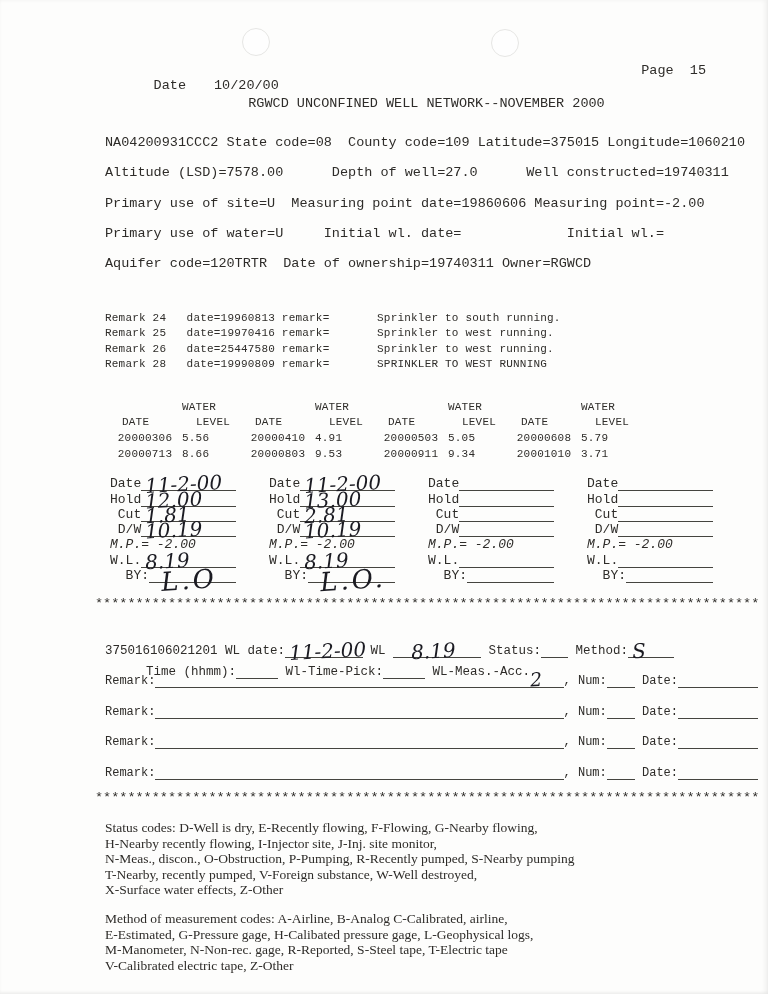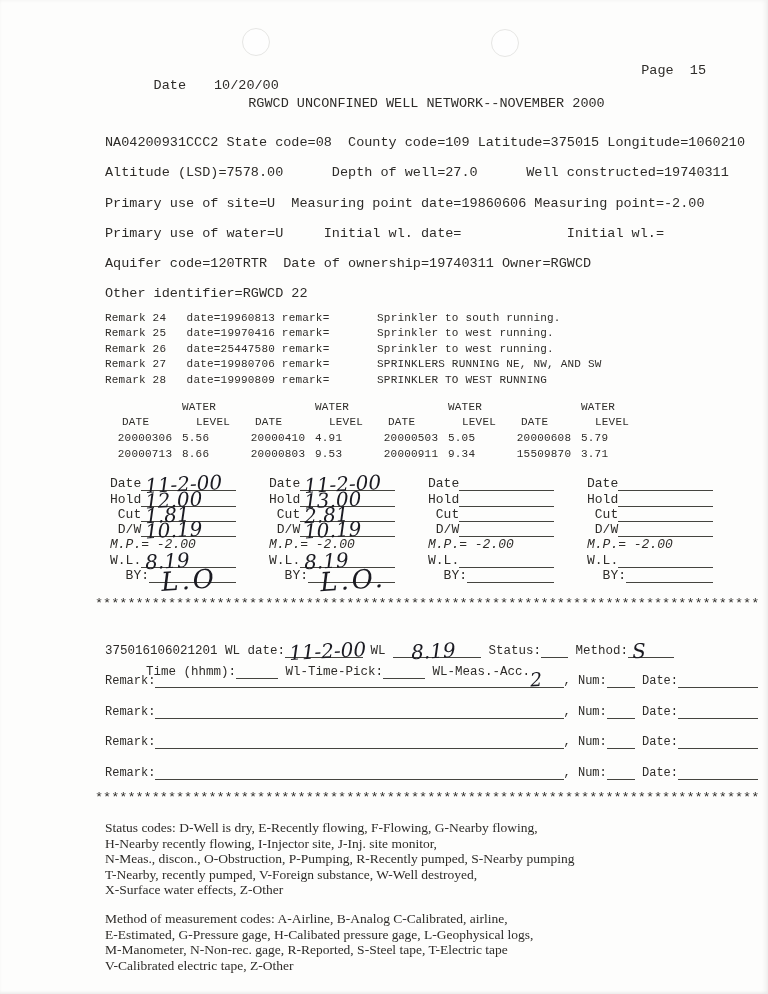--- a/index.html
+++ b/index.html
@@ -95,28 +95,26 @@
   </div>
 
   <div class="abs doc-title">RGWCD UNCONFINED WELL NETWORK--NOVEMBER 2000</div>
 
   <div class="abs well-info">
     <div class="pre">NA04200931CCC2 State code=08  County code=109 Latitude=375015 Longitude=1060210</div>
     <div class="pre">Altitude (LSD)=7578.00      Depth of well=27.0      Well constructed=19740311</div>
     <div class="pre">Primary use of site=U  Measuring point date=19860606 Measuring point=-2.00</div>
     <div class="pre">Primary use of water=U     Initial wl. date=             Initial wl.=</div>
     <div class="pre">Aquifer code=120TRTR  Date of ownership=19740311 Owner=RGWCD</div>
-    <div class="pre">Other identifier=RGWCD 22</div>
   </div>
 
   <div class="abs remark-history">
     <div class="pre">Remark 24   date=19960813 remark=       Sprinkler to south running.</div>
     <div class="pre">Remark 25   date=19970416 remark=       Sprinkler to west running.</div>
     <div class="pre">Remark 26   date=25447580 remark=       Sprinkler to west running.</div>
-    <div class="pre">Remark 27   date=19980706 remark=       SPRINKLERS RUNNING NE, NW, AND SW</div>
     <div class="pre">Remark 28   date=19990809 remark=       SPRINKLER TO WEST RUNNING</div>
   </div>
 
   <div class="abs water-table">
     <div class="wt-col">
       <div class="wt-h1">WATER</div>
       <div class="wt-h2">
           <span class="wt-date">DATE</span>
           <span>LEVEL</span>
         </div>
@@ -163,21 +161,21 @@
       <div class="wt-h1">WATER</div>
       <div class="wt-h2">
           <span class="wt-date">DATE</span>
           <span>LEVEL</span>
         </div>
       <div class="wt-row">
           <span class="wt-date">20000608</span>
           <span>5.79</span>
         </div>
       <div class="wt-row">
-          <span class="wt-date">15509870</span>
+          <span class="wt-date">20001010</span>
           <span>3.71</span>
         </div>
     </div>
   </div>
 
   <div class="abs field-cards">
 
     <div class="field-card">
       <div class="fc-row">
           <span class="fc-lbl">Date</span>

